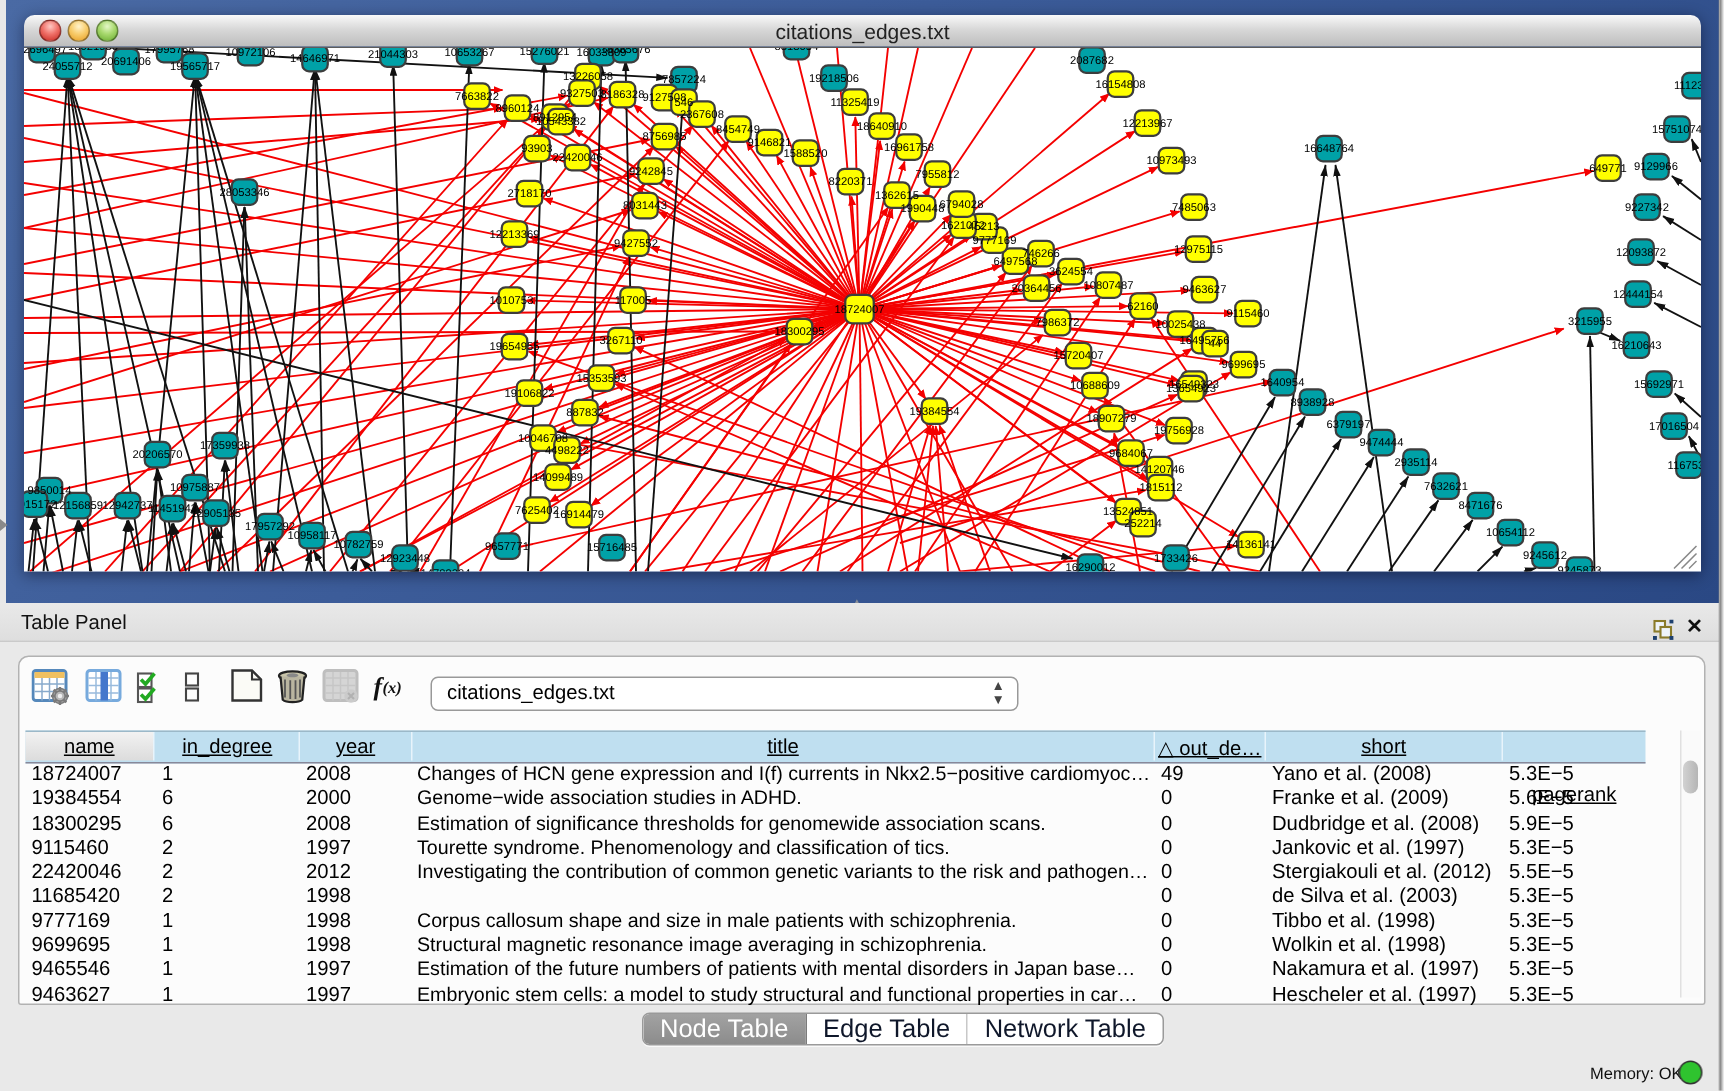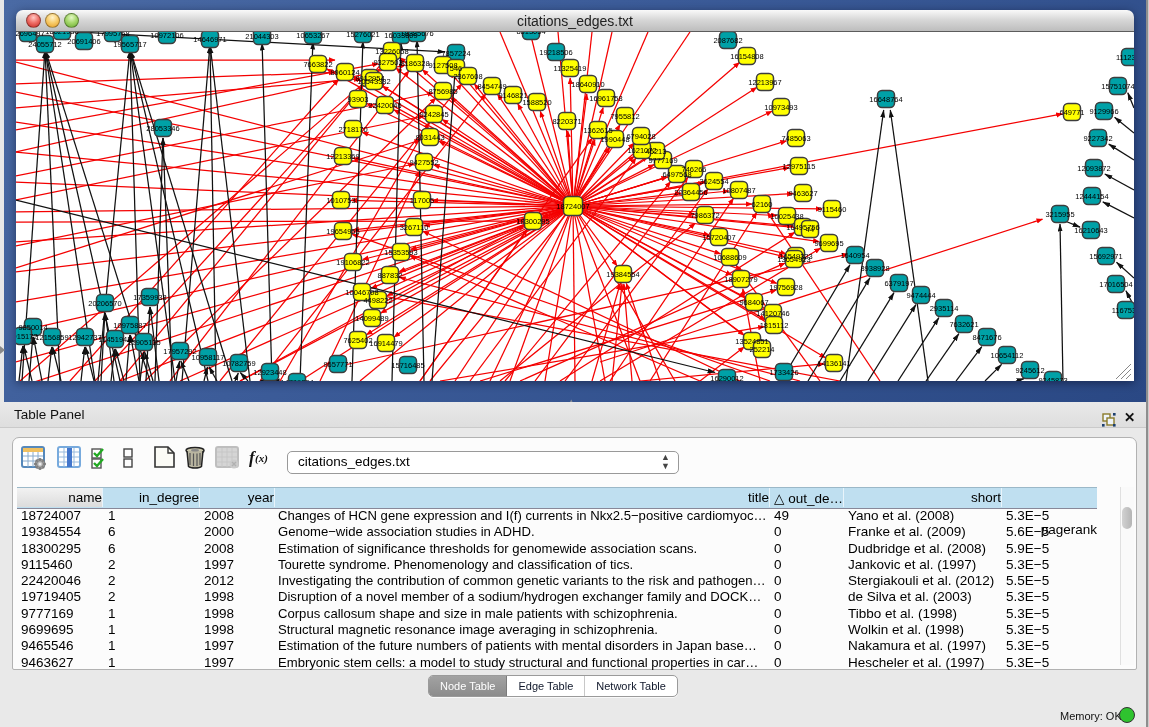--- a/index.html
+++ b/index.html
@@ -23,33 +23,33 @@
 #closex{position:absolute;left:1123px;top:8px;font-size:15px;font-weight:bold;color:#000;}
 #panel{position:absolute;left:12px;top:35px;width:1123px;height:231px;background:#fcfcfc;
  border:1px solid #b2b2b2;border-radius:7px 7px 2px 2px;}
 #toolbar{position:absolute;left:0;top:0;width:100%;height:43px;}
 #dropdown{position:absolute;left:274px;top:13px;width:390px;height:21px;background:#fff;
  border:1px solid #999;border-radius:5px;font-size:13.5px;color:#000;}
 #dropdown span{position:absolute;left:10px;top:2px;}
 #dd-arrows{position:absolute;right:8px;top:1px;font-size:9px;color:#444;line-height:9px;}
 #thead{position:absolute;left:4px;top:49px;width:1080px;height:20px;background:#bfdff0;
  border-top:1px solid #9bb8c8;border-bottom:1px solid #889;font-size:13.5px;color:#000;}
-#thead .h{position:absolute;top:0;height:19px;text-align:right;padding-top:2px;
- border-right:1px solid #e8f4fb;box-sizing:border-box;}
+#thead .h{position:absolute;top:0;height:19px;text-align:center;padding-top:2px;
+ border-right:1px solid #e8f4fb;box-sizing:border-box;text-decoration:underline;}
 #tbody{position:absolute;left:4px;top:70px;width:1080px;font-size:13.5px;color:#000;}
 .tr{position:relative;height:16.3px;white-space:nowrap;}
 .tr div{position:absolute;top:0;overflow:hidden;}
 .c0{left:4px;width:84px;} .c1{left:91px;width:92px;} .c2{left:187px;width:72px;}
 .c3{left:261px;width:492px;font-size:13.1px;} .c4{left:757px;width:70px;} .c5{left:831px;width:150px;}
 .c6{left:989px;width:88px;}
 #vscroll{position:absolute;left:1107px;top:49px;width:13px;height:178px;background:#fafafa;
  border-left:1px solid #e0e0e0;}
 #vthumb{position:absolute;left:1px;top:20px;width:10px;height:22px;background:linear-gradient(90deg,#d2d2d2,#b5b5b5);border-radius:5px;}
 #tabs{position:absolute;left:428px;top:273px;height:20px;border:1px solid #9a9a9a;border-radius:5px;
- background:#fff;font-size:11px;overflow:hidden;box-shadow:0 1px 0 rgba(255,255,255,.7);}
+ background:#fff;font-size:17px;overflow:hidden;box-shadow:0 1px 0 rgba(255,255,255,.7);}
 #tabs .seg{float:left;height:20px;line-height:20px;padding:0 11px;color:#0f172a;border-right:1px solid #c8c8c8;}
 #tabs .sel{background:linear-gradient(#a2a2a2,#8c8c8c);color:#fff;border-right:1px solid #7b7b7b;}
 #mem{position:absolute;left:1060px;top:308px;font-size:11px;color:#111;}
 #memdot{position:absolute;left:1119px;top:305px;width:14px;height:14px;border-radius:50%;
  background:#2fc32f;border:1px solid #333;}
 #rstrip{position:absolute;left:1146px;top:0;width:3px;height:727px;background:linear-gradient(90deg,#8e8e8e 0,#8e8e8e 55%,#c6c6c6 55%,#d0d0d0 100%);}
 #larrow{position:absolute;left:0px;top:346px;width:0;height:0;border-top:4px solid transparent;
  border-bottom:4px solid transparent;border-left:5px solid #8a8a8a;}
 </style></head><body>
 <div id="app">
@@ -717,24 +717,23 @@
           <div class="tr">
             <div class="c0">22420046</div>
             <div class="c1">2</div>
             <div class="c2">2012</div>
             <div class="c3">Investigating the contribution of common genetic variants to the risk and pathogen…</div>
             <div class="c4">0</div>
             <div class="c5">Stergiakouli et al. (2012)</div>
             <div class="c6">5.5E−5</div>
           </div>
           <div class="tr">
-            <div class="c0">19719405</div>
+            <div class="c0">11685420</div>
             <div class="c1">2</div>
             <div class="c2">1998</div>
-            <div class="c3">Disruption of a novel member of a sodium/hydrogen exchanger family and DOCK…</div>
             <div class="c4">0</div>
             <div class="c5">de Silva et al. (2003)</div>
             <div class="c6">5.3E−5</div>
           </div>
           <div class="tr">
             <div class="c0">9777169</div>
             <div class="c1">1</div>
             <div class="c2">1998</div>
             <div class="c3">Corpus callosum shape and size in male patients with schizophrenia.</div>
             <div class="c4">0</div>

